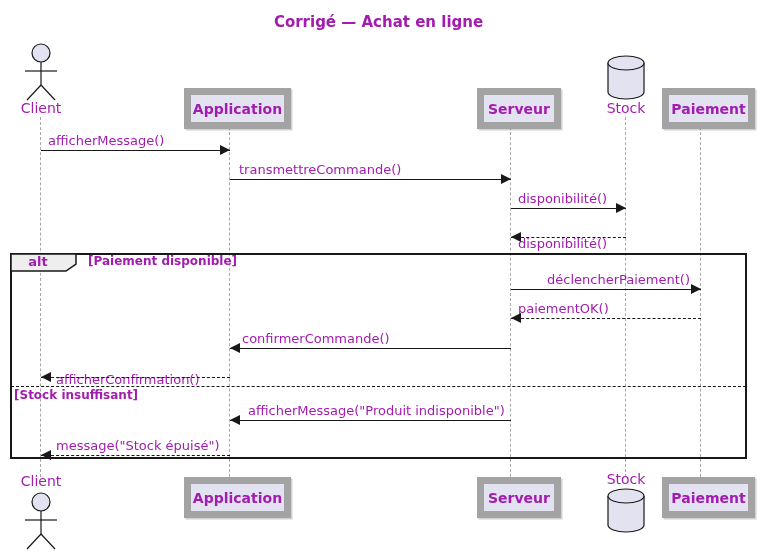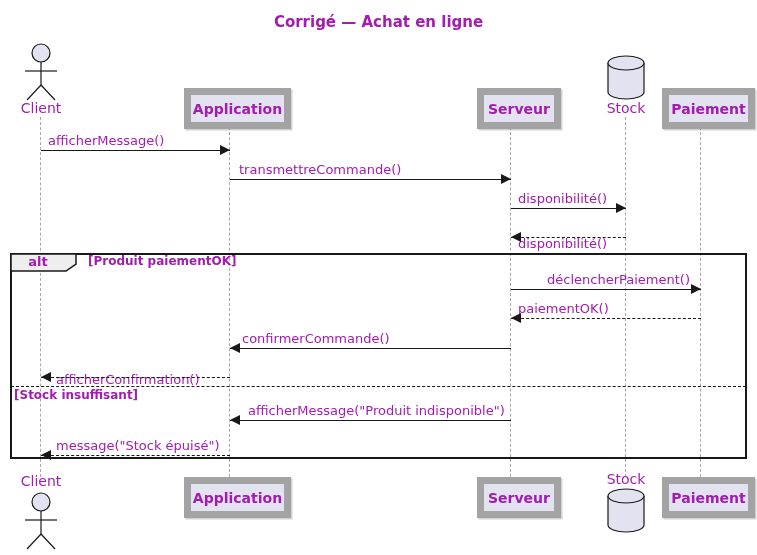--- a/index.html
+++ b/index.html
@@ -106,21 +106,21 @@
     <div class="ah l" style="left:511px;top:232px;"></div>
   </div>
 
   <div class="altframe"></div>
   <div class="opshape">
     <svg width="68" height="20">
       <path d="M1,1 H66 V11 L56,18 H1 Z" fill="#EEEEEE" stroke="#181818" stroke-width="1.5"></path>
     </svg>
   </div>
   <div class="oplabel">alt</div>
-  <div class="guard" style="left:88px;top:254px;">[Produit paiementOK]</div>
+  <div class="guard" style="left:88px;top:254px;">[Paiement disponible]</div>
 
   <div>
     <div class="lbl" style="left:547px;top:272px;">déclencherPaiement()</div>
     <div class="line" style="left:511px;top:289px;width:190px;"></div>
     <div class="ah r" style="left:691px;top:284px;"></div>
   </div>
 
   <div>
     <div class="lbl" style="left:518px;top:301px;">paiementOK()</div>
     <div class="line dashed" style="left:511px;top:318px;width:190px;"></div>

